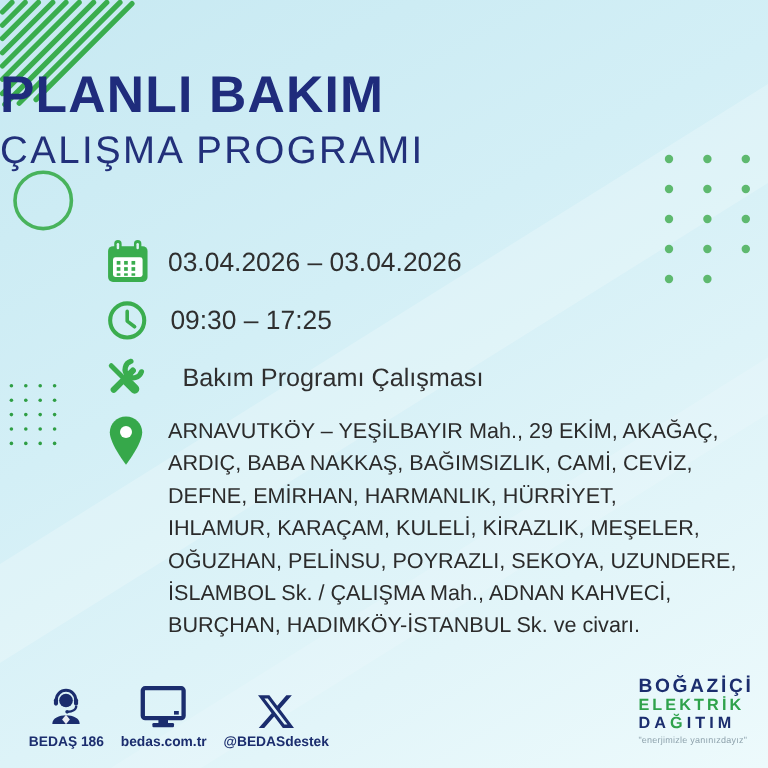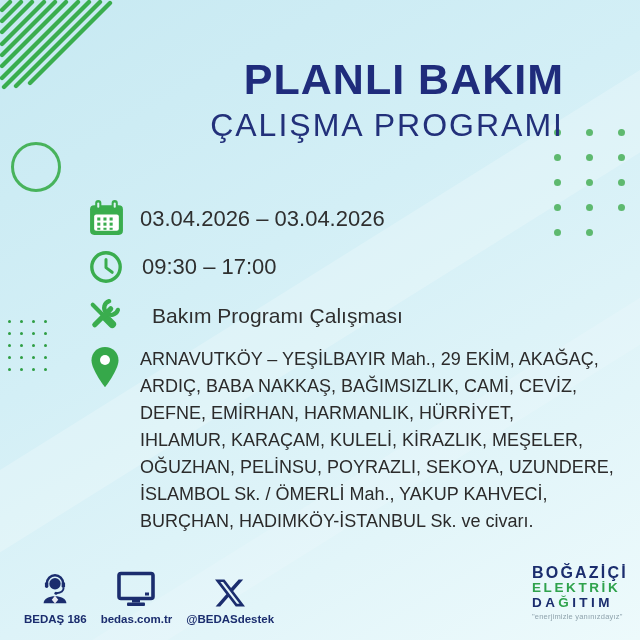--- a/index.html
+++ b/index.html
@@ -11,21 +11,21 @@
   .sheen1,.sheen2{position:absolute;pointer-events:none;background:rgba(255,255,255,.22);}
   .sheen1{width:900px;height:70px;left:-120px;top:270px;transform:rotate(-32deg);}
   .sheen2{width:900px;height:40px;left:-80px;top:470px;transform:rotate(-32deg);background:rgba(255,255,255,.15);}
   .stripes{position:absolute;left:0;top:0;}
   .deco-circle{position:absolute;left:11px;top:142px;width:44px;height:44px;border:3px solid #48b35c;border-radius:50%;}
   .dots{position:absolute;display:grid;}
   .dots-left{left:8px;top:320px;grid-template-columns:repeat(4,3px);grid-gap:9px;}
   .dots-left i{width:3px;height:3px;border-radius:50%;background:#2f9e44;}
   .dots-right{left:554px;top:129px;grid-template-columns:repeat(3,7px);grid-column-gap:25px;grid-row-gap:18px;}
   .dots-right i{width:7px;height:7px;border-radius:50%;background:#5eb96f;}
-  .title-wrap{position:absolute;left:0;top:58px;width:540px;text-align:right;color:#1f2c7c;padding-left:24px;}
+  .title-wrap{position:absolute;left:0;top:58px;width:540px;text-align:left;color:#1f2c7c;}
   .title-main{font-size:43px;font-weight:800;letter-spacing:1px;line-height:1.0;margin:0;}
   .title-sub{font-size:32px;font-weight:500;letter-spacing:2px;line-height:1.0;margin:8px 0 0 0;color:#22307a;}
   .row{position:absolute;display:flex;align-items:center;}
   .row-date{left:88px;top:200px;}
   .row-time{left:89px;top:250px;}
   .row-work{left:85px;top:297px;}
   .row-addr{left:90px;top:346px;align-items:flex-start;}
   .row .txt{color:#2f2f2f;}
   .row-date .txt{font-size:22px;margin-left:15px;}
   .row-time .txt{font-size:22px;margin-left:19px;}
@@ -133,21 +133,21 @@
       </g>
     </svg>
     <span class="txt">03.04.2026 – 03.04.2026</span>
   </div>
 
   <div class="row row-time">
     <svg width="34" height="34" viewBox="0 0 34 34">
       <circle cx="17" cy="17" r="14.2" fill="none" stroke="#3aad4e" stroke-width="3.4"></circle>
       <path d="M17 9.5 V17.6 L23.2 22.3" fill="none" stroke="#3aad4e" stroke-width="3" stroke-linecap="round" stroke-linejoin="round"></path>
     </svg>
-    <span class="txt">09:30 – 17:00</span>
+    <span class="txt">09:30 – 17:25</span>
   </div>
 
   <div class="row row-work">
     <svg width="37" height="37" viewBox="0 0 36 36">
       <g stroke="#3aad4e" fill="none">
         <line x1="7.5" y1="7.5" x2="16" y2="16" stroke-width="4" stroke-linecap="round"></line>
         <line x1="19" y1="19" x2="26.5" y2="26.5" stroke-width="7.5" stroke-linecap="round"></line>
         <path d="M23.5 4 a6.8 6.8 0 1 0 8.5 8.5" stroke-width="4.2" stroke-linecap="round"></path>
         <line x1="25" y1="11.5" x2="9.5" y2="27" stroke-width="5" stroke-linecap="round"></line>
       </g>
@@ -159,21 +159,21 @@
     <svg width="30" height="44" viewBox="0 0 30 44">
       <path d="M15 1 C7.3 1 1.5 6.9 1.5 14.3 c0 9.8 13.5 27 13.5 27 s13.5 -17.2 13.5 -27 C28.5 6.9 22.7 1 15 1 z" fill="#36a84a"></path>
       <circle cx="15" cy="14" r="5" fill="#ffffff"></circle>
     </svg>
     <div class="addr">
       <div>ARNAVUTKÖY – YEŞİLBAYIR Mah., 29 EKİM, AKAĞAÇ,</div>
       <div>ARDIÇ, BABA NAKKAŞ, BAĞIMSIZLIK, CAMİ, CEVİZ,</div>
       <div>DEFNE, EMİRHAN, HARMANLIK, HÜRRİYET,</div>
       <div>IHLAMUR, KARAÇAM, KULELİ, KİRAZLIK, MEŞELER,</div>
       <div>OĞUZHAN, PELİNSU, POYRAZLI, SEKOYA, UZUNDERE,</div>
-      <div>İSLAMBOL Sk. / ÖMERLİ Mah., YAKUP KAHVECİ,</div>
+      <div>İSLAMBOL Sk. / ÇALIŞMA Mah., ADNAN KAHVECİ,</div>
       <div>BURÇHAN, HADIMKÖY-İSTANBUL Sk. ve civarı.</div>
     </div>
   </div>
 
   <div class="footer-contacts">
     <div class="contact">
       <div class="icon-box">
         <svg width="38" height="38" viewBox="0 0 40 40">
           <circle cx="20" cy="14.5" r="6" fill="#1b2d6e"></circle>
           <path d="M8 35 c0 -10 24 -10 24 0 z" fill="#1b2d6e"></path>

